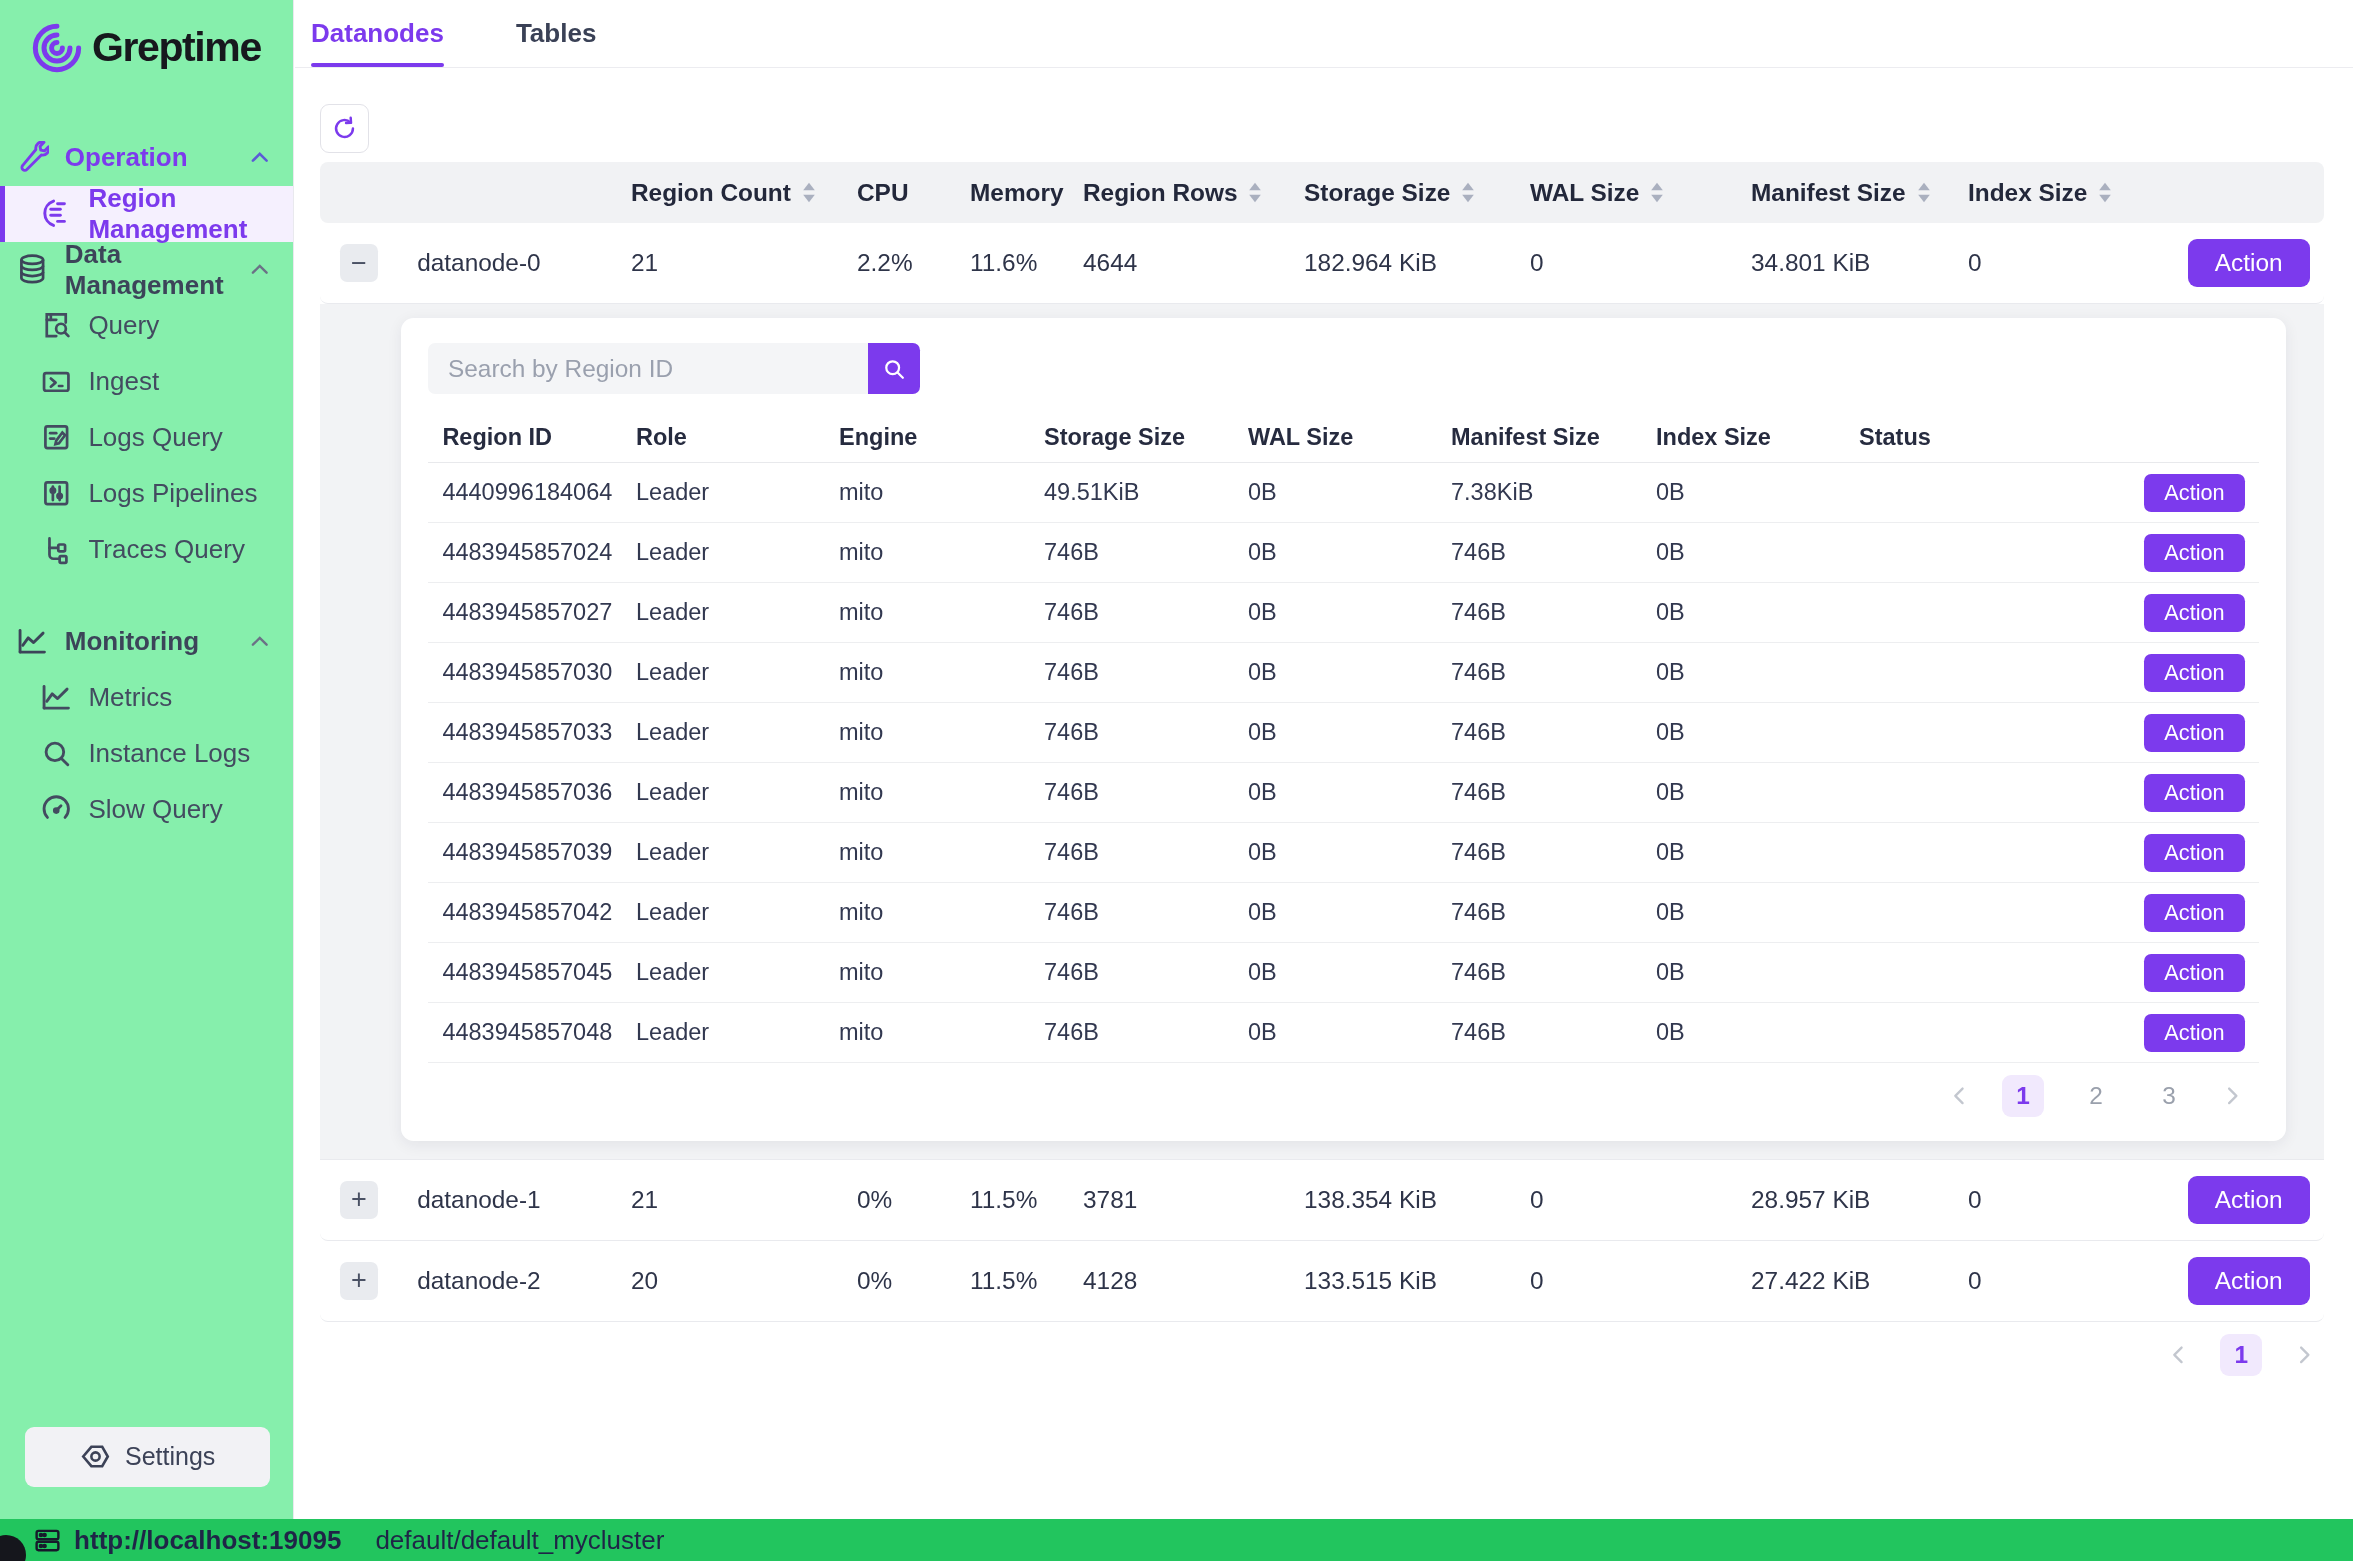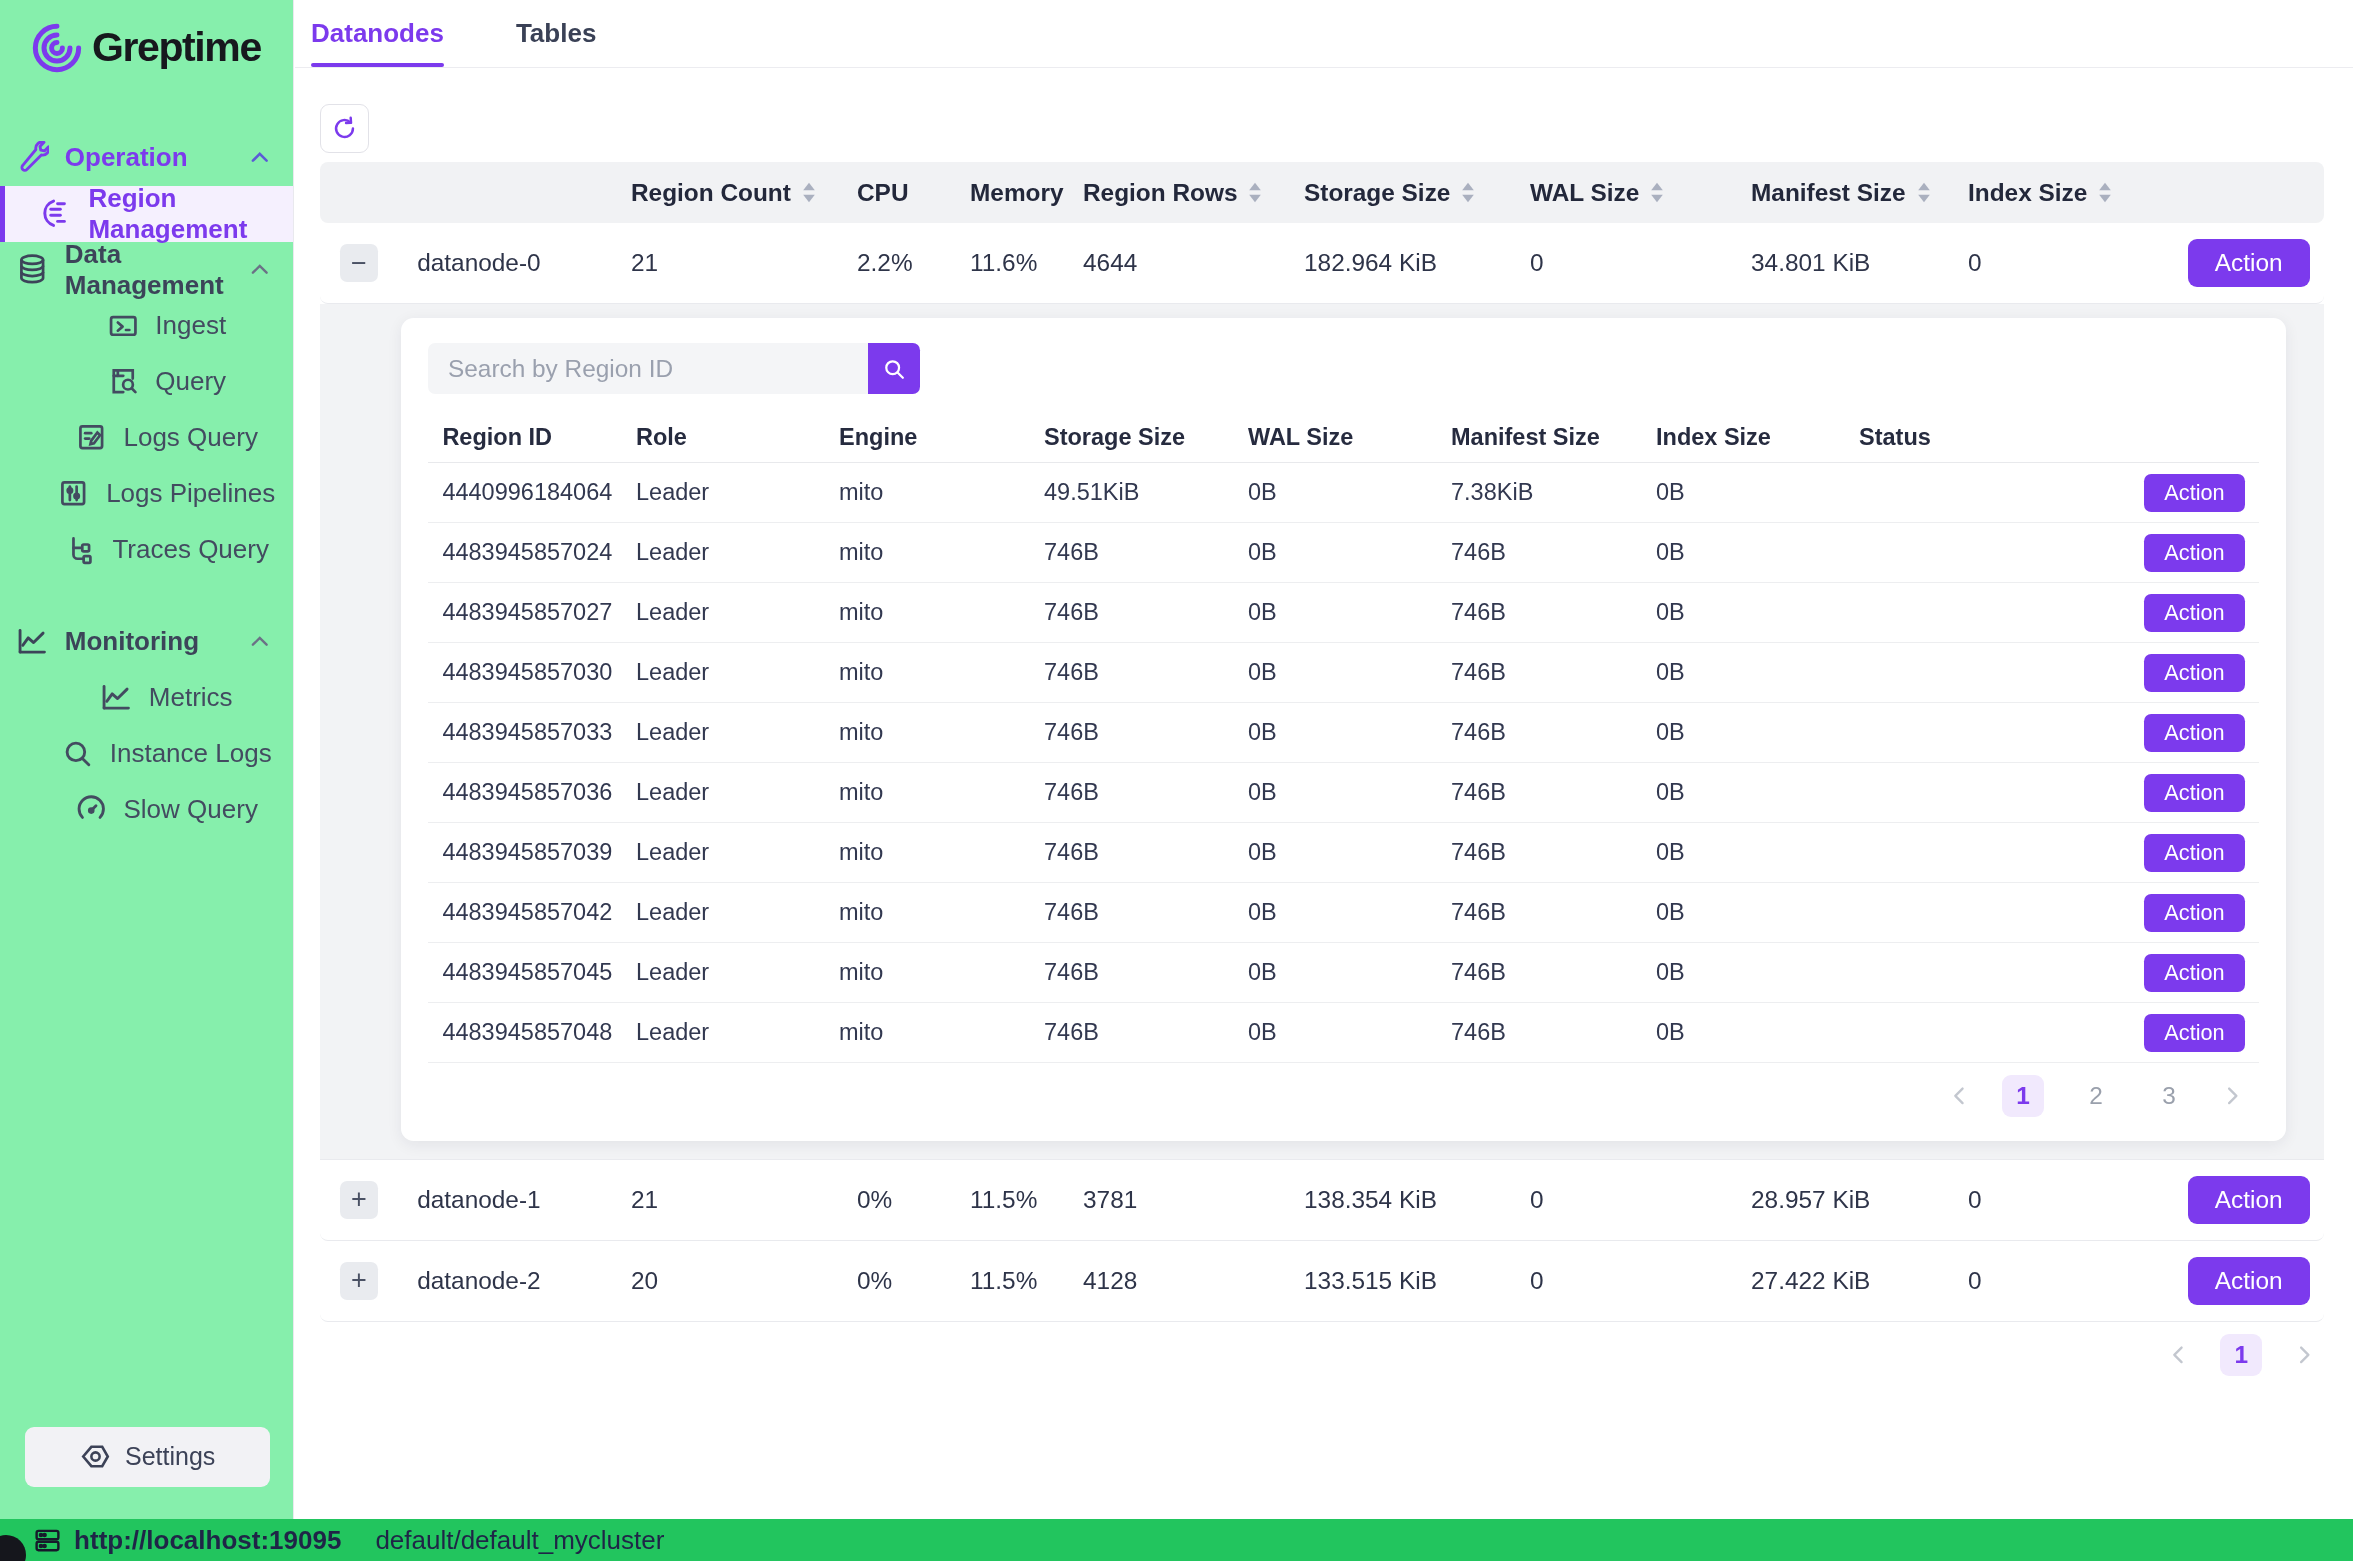--- a/index.html
+++ b/index.html
@@ -11,21 +11,21 @@
   .sidebar { position:absolute; left:0; top:0; width:294px; height:1519px;
     background:#86efac; border-right:0.9px solid #e9e9ee; z-index:3; }
   .logo-row { display:flex; align-items:center; gap:9px; padding:21.7px 0 0 31px; }
   .logo-text { font-size:41px; font-weight:800; color:#17181d; letter-spacing:-1.4px; }
   .side-nav { margin-top:56px; }
   .side-item { display:flex; align-items:center; gap:14.4px; height:56px;
     padding-left:14.4px; font-size:26px; color:#434b60; cursor:pointer; }
   .side-item .ic { width:36px; height:36px; display:flex; align-items:center; justify-content:center; flex:0 0 36px; }
   .side-section { font-weight:600; color:#3c4459; }
   .side-section.purple { color:#7c3aed; }
-  .side-sub { padding-left:38px; font-weight:400;justify-content:center; }
+  .side-sub { padding-left:38px; font-weight:400; }
   .side-sub.active { background:#f5f0fe; color:#7c3aed; font-weight:700; position:relative; }
   .side-sub.active::before { content:""; position:absolute; left:0; top:0; bottom:0; width:5.4px; background:#7c3aed; }
   .chev-up { margin-left:auto; margin-right:21.7px; display:flex; }
   .gap-block { height:36px; }
   .settings-btn { position:absolute; left:25px; bottom:32.5px; width:245px; height:60px;
     background:#f2f2f5; border-radius:9px; display:flex; align-items:center; justify-content:center;
     gap:14.4px; font-size:25px; color:#3c4257; cursor:pointer; }
 
   
   .topbar { position:absolute; left:295px; top:0; width:2059px; height:68px; background:#fff;
@@ -146,40 +146,40 @@
         <span>Data Management</span>
         <span class="chev-up">
           <svg width="23.5" height="23.5" viewBox="0 0 24 24" fill="none" stroke="#6b7186" stroke-width="2.4" stroke-linecap="round">
               <polyline points="5 15 12 8 19 15"></polyline>
             </svg>
         </span>
       </div>
 
       <div class="side-item side-sub">
         <span class="ic">
-          <svg width="32.5" height="32.5" viewBox="0 0 24 24" fill="none" stroke="#434b60" stroke-width="2" stroke-linecap="round" stroke-linejoin="round">
-            <rect x="3" y="6" width="18" height="13" rx="1.5"></rect>
-              <path d="M8 10l3.5 3L8 16"></path>
-              <line x1="14" y1="15.5" x2="16.5" y2="15.5"></line>
-          </svg>
-        </span>
-        <span>Ingest</span>
-      </div>
-
-      <div class="side-item side-sub">
-        <span class="ic">
           <svg width="32.5" height="32.5" viewBox="0 0 24 24" fill="none" stroke="#434b60" stroke-width="2" stroke-linecap="round">
             <path d="M19 10V4H5v16h7"></path>
               <line x1="8" y1="4" x2="8" y2="8"></line>
               <line x1="5" y1="8" x2="12" y2="8"></line>
             <circle cx="15.5" cy="14.5" r="3.6"></circle>
               <line x1="18.2" y1="17.2" x2="21" y2="20"></line>
           </svg>
         </span>
         <span>Query</span>
+      </div>
+
+      <div class="side-item side-sub">
+        <span class="ic">
+          <svg width="32.5" height="32.5" viewBox="0 0 24 24" fill="none" stroke="#434b60" stroke-width="2" stroke-linecap="round" stroke-linejoin="round">
+            <rect x="3" y="6" width="18" height="13" rx="1.5"></rect>
+              <path d="M8 10l3.5 3L8 16"></path>
+              <line x1="14" y1="15.5" x2="16.5" y2="15.5"></line>
+          </svg>
+        </span>
+        <span>Ingest</span>
       </div>
 
       <div class="side-item side-sub">
         <span class="ic">
           <svg width="32.5" height="32.5" viewBox="0 0 24 24" fill="none" stroke="#434b60" stroke-width="2" stroke-linecap="round">
             <rect x="4" y="4" width="16" height="16" rx="1.5"></rect>
               <line x1="7.5" y1="9" x2="12" y2="9"></line>
               <line x1="7.5" y1="13" x2="10.5" y2="13"></line>
             <path d="M16.5 8.5l-4.5 6-.6 2.6 2.6-.6 4.5-6z"></path>
           </svg>

